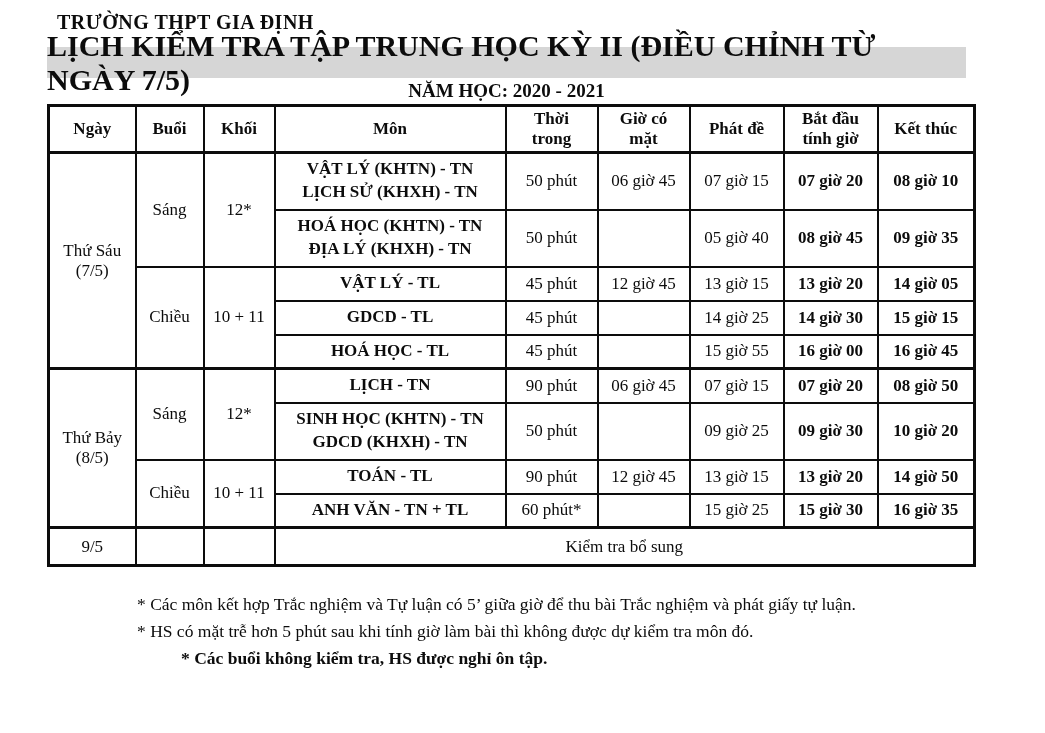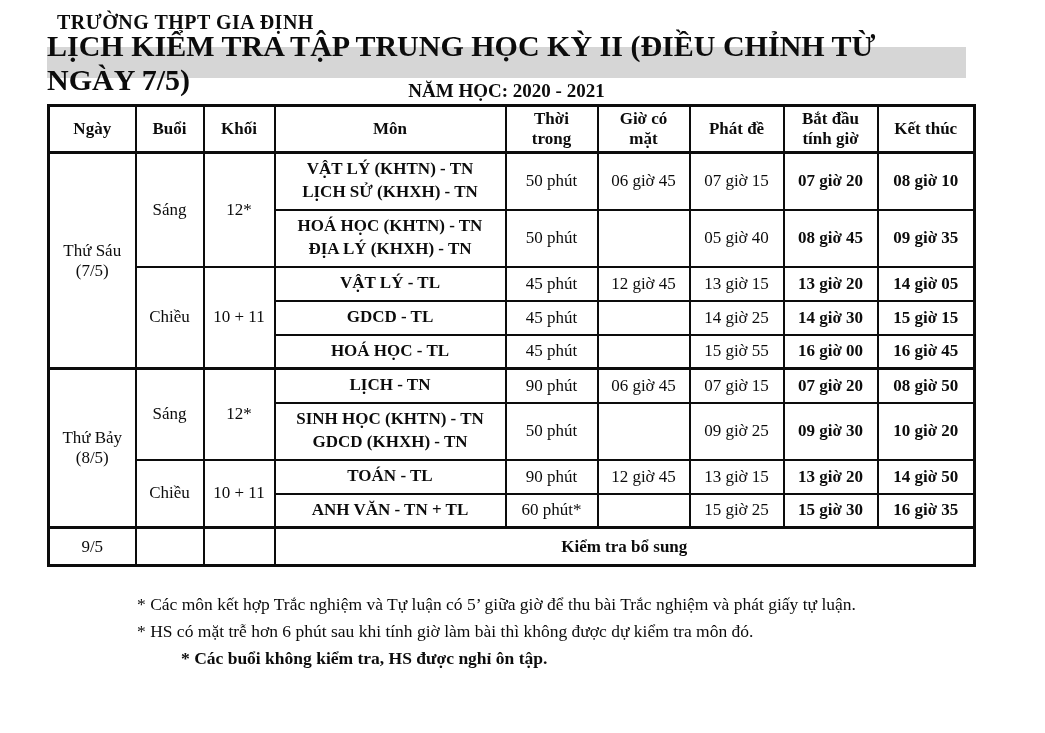--- a/index.html
+++ b/index.html
@@ -84,21 +84,21 @@
     padding-left: 7px;
     line-height: 1.35;
     margin-top: 43px;
   }
   td.c-time {
     text-align: left;
     padding-left: 7px;
   }
   td.c-bold { font-weight: bold; }
   td.c-note {
-    font-weight: bold;
+    font-weight: normal;
     font-size: 18px;
   }
   tr.sep-top td { border-top: 3px solid #0c0c0c; }
   tr.h-hdr th { border-bottom: 3px solid #0c0c0c; }
 
   
   .footnotes {
     position: absolute;
     left: 137px;
     top: 591px;
@@ -250,15 +250,15 @@
       <td>9/5</td>
       <td></td>
       <td></td>
       <td class="c-note" colspan="6">Kiểm tra bổ sung</td>
     </tr>
   </tbody>
 </table>
 
 <div class="footnotes">
   <p>* Các môn kết hợp Trắc nghiệm và Tự luận có 5’ giữa giờ để thu bài Trắc nghiệm và phát giấy tự luận.</p>
-  <p>* HS có mặt trễ hơn 6 phút sau khi tính giờ làm bài thì không được dự kiểm tra môn đó.</p>
+  <p>* HS có mặt trễ hơn 5 phút sau khi tính giờ làm bài thì không được dự kiểm tra môn đó.</p>
   <p class="bold">* Các buổi không kiểm tra, HS được nghỉ ôn tập.</p>
 </div>
 
 </body></html>

